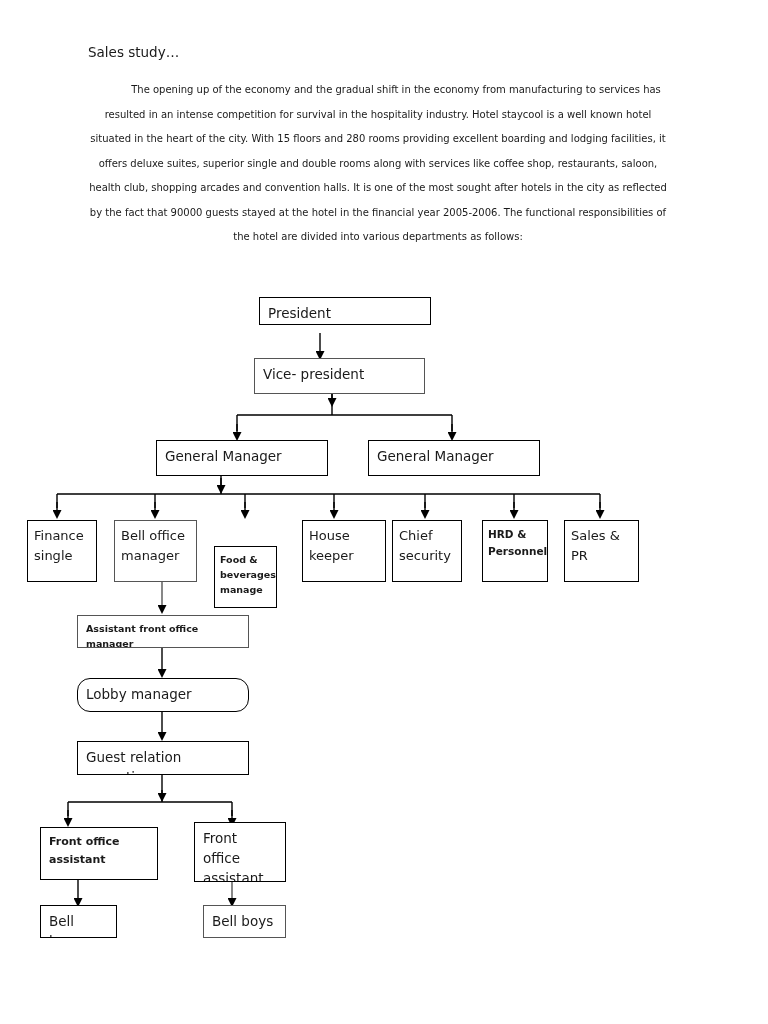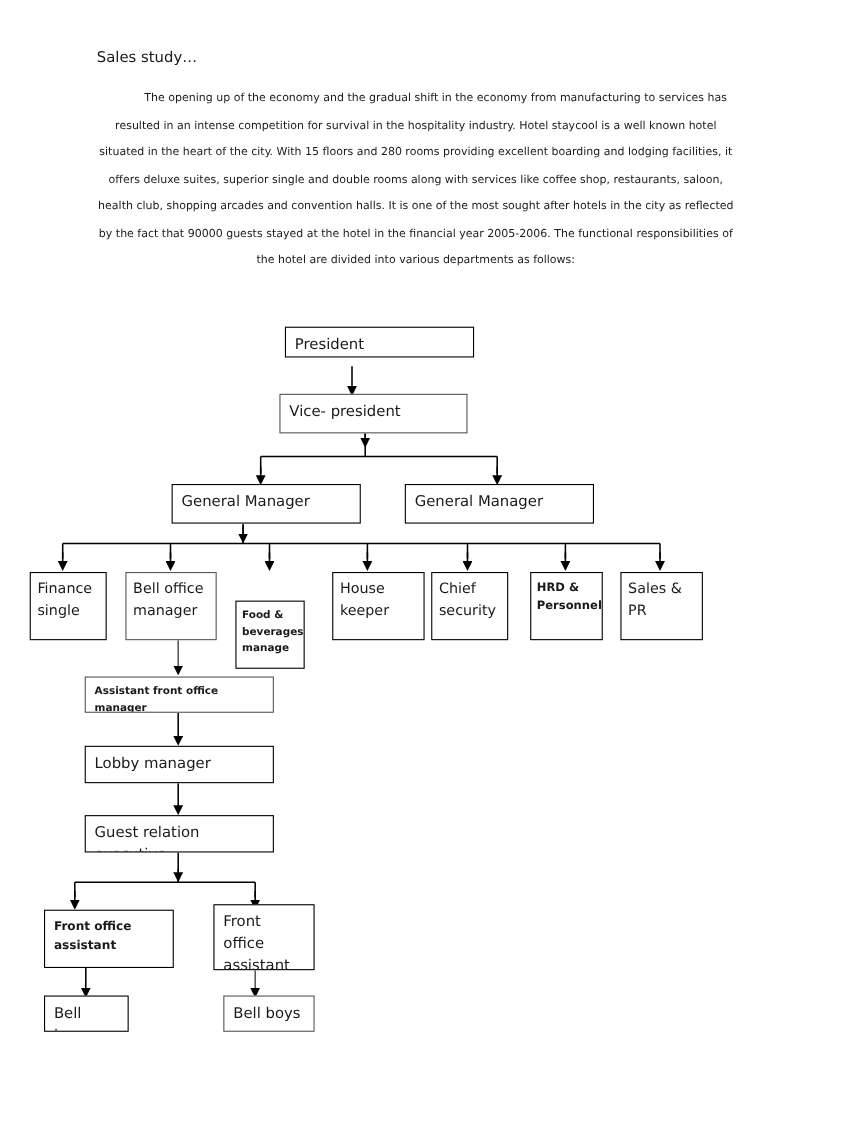--- a/index.html
+++ b/index.html
@@ -164,21 +164,21 @@
   <div class="node dept" style="left:302px; top:520px; width:84px; height:62px;">House keeper</div>
 
   <div class="node dept" style="left:392px; top:520px; width:70px; height:62px;">Chief security</div>
 
   <div class="node small-dept" style="left:482px; top:520px; width:66px; height:62px; font-size:10.5px; line-height:17px;">HRD &amp; Personnel</div>
 
   <div class="node dept" style="left:564px; top:520px; width:75px; height:62px;">Sales &amp; PR</div>
 
   <div class="node small grey-border" style="left:77px; top:615px; width:172px; height:33px;">Assistant front office manager</div>
 
-  <div class="node" style="left:77px; top:678px; width:172px; height:34px;">Lobby manager</div>
+  <div class="node" style="left:77px; top:678px; width:172px; height:34px;border-radius:13px;">Lobby manager</div>
 
   <div class="node" style="left:77px; top:741px; width:172px; height:34px;">Guest relation executive</div>
 
   <div class="node small" style="left:40px; top:827px; width:118px; height:53px; font-size:11px; line-height:18px;">Front office assistant</div>
 
   <div class="node" style="left:194px; top:822px; width:92px; height:60px;">Front office assistant</div>
 
   <div class="node" style="left:40px; top:905px; width:77px; height:33px;">Bell boys</div>
 
   <div class="node grey-border" style="left:203px; top:905px; width:83px; height:33px;">Bell boys</div>

